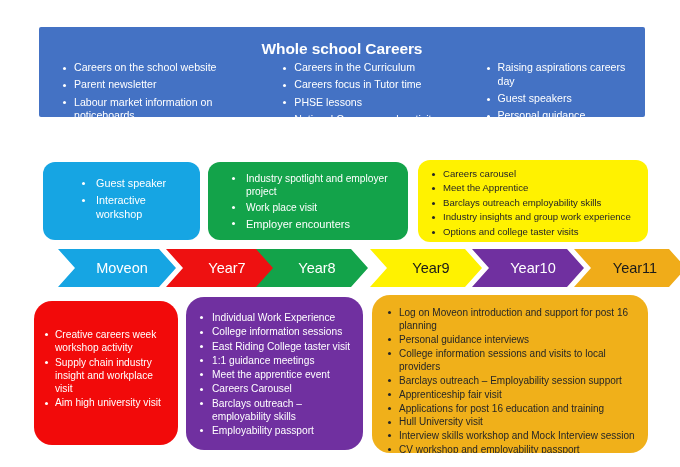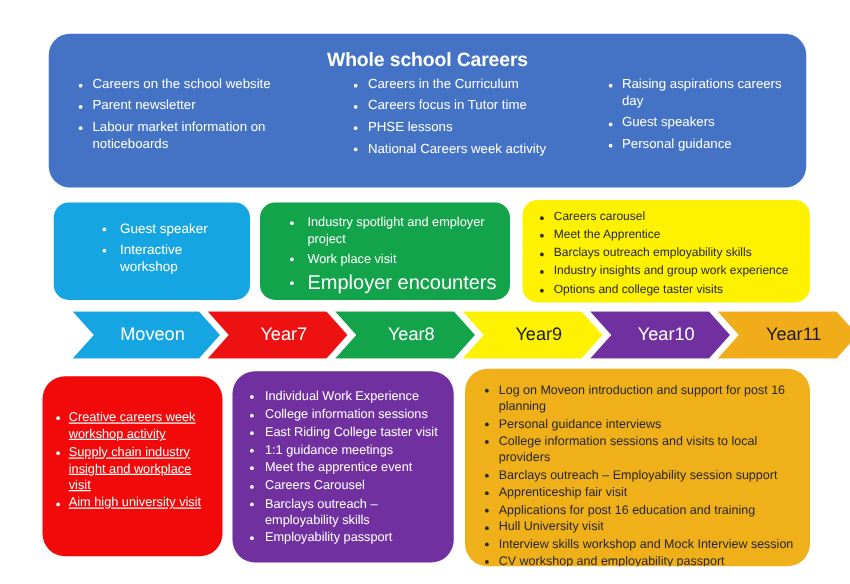--- a/index.html
+++ b/index.html
@@ -61,23 +61,23 @@
     top: 0.52em;
     width: 3px;
     height: 3px;
     background: currentColor;
     border-radius: 50%;
   }
 
   
   #header-panel {
     left: 39px; top: 27px;
-    width: 606px; height: 123px;
+    width: 606px; height: 90px;
     background: #4472C4;
-    border-radius: 17px;
+    border-radius: 2px;
   }
   #header-cols {
     display: flex;
     padding: 0 0 0 0;
     color: #ffffff;
     font-size: 10.6px;
     gap: 16px;
   }
   #header-cols .col { box-sizing: border-box; }
   #header-cols .col-1 { width: 230px; padding-left: 22px; }
@@ -105,21 +105,21 @@
     width: 200px; height: 78px;
     background: #13A34A;
   }
   #box-green .inner {
     padding: 10px 8px 0 16px;
     color: #ffffff;
     font-size: 10.2px;
   }
   #box-green ul.bullets > li { margin-bottom: 2.5px; padding-left: 22px; }
   #box-green ul.bullets > li::before { left: 8px; }
-  #box-green ul.bullets > li.big { font-size: 16px; }
+  #box-green ul.bullets > li.big { font-size: 11px; }
 
   #box-yellow {
     left: 418px; top: 160px;
     width: 230px; height: 82px;
     background: #FFF200;
   }
   #box-yellow .inner {
     padding: 8px 6px 0 12px;
     color: #262626;
     font-size: 9.6px;
@@ -140,37 +140,36 @@
     align-items: center;
     justify-content: center;
     clip-path: polygon(0 0, calc(100% - 17px) 0, 100% 50%, calc(100% - 17px) 100%, 0 100%, 17px 50%);
     font-size: 14.5px;
     box-sizing: border-box;
     padding-left: 10px;
     white-space: nowrap;
   }
   .chev.c0 { left: 0px;   width: 118px; background: #16A5E3; color: #ffffff; }
   .chev.c1 { left: 108px; width: 112px; background: #EE1111; color: #ffffff; }
-  .chev.c2 { left: 210px; width: 112px; background: #13A34A; color: #ffffff; text-align: right; }
+  .chev.c2 { left: 198px; width: 112px; background: #13A34A; color: #ffffff; text-align: right; }
   .chev.c3 { left: 312px; width: 112px; background: #FFF200; color: #1a1a1a; }
   .chev.c4 { left: 414px; width: 112px; background: #7030A0; color: #ffffff; }
   .chev.c5 { left: 516px; width: 112px; background: #F0AC19; color: #1a1a1a; }
 
   
   #box-red {
     left: 34px; top: 301px;
     width: 144px; height: 144px;
     background: #F20A0A;
     border-radius: 18px;
   }
   #box-red .inner {
     padding: 27px 14px 0 9px;
     color: #ffffff;
     font-size: 10.2px;
-    text-decoration: underline;
   }
   #box-red ul.bullets > li { margin-bottom: 1px; padding-left: 12px; }
 
   #box-purple {
     left: 186px; top: 297px;
     width: 177px; height: 153px;
     background: #7030A0;
     border-radius: 18px;
   }
   #box-purple .inner {

